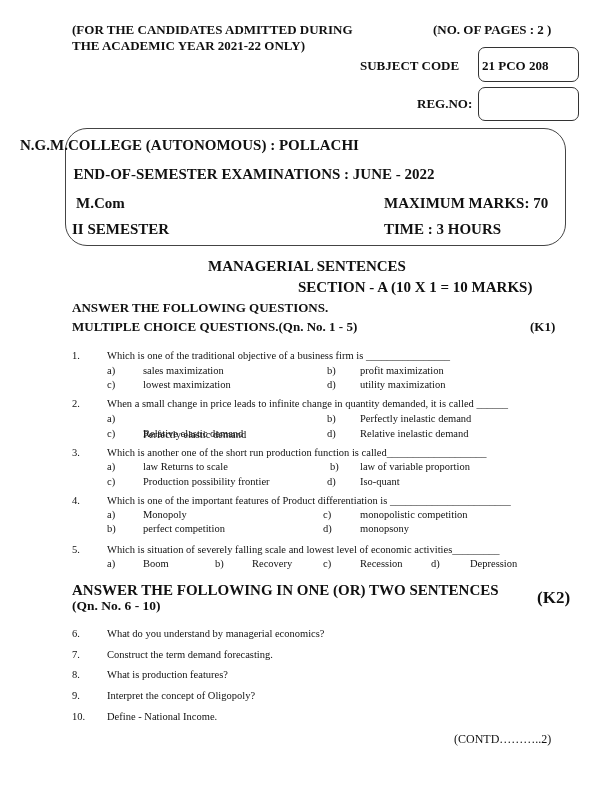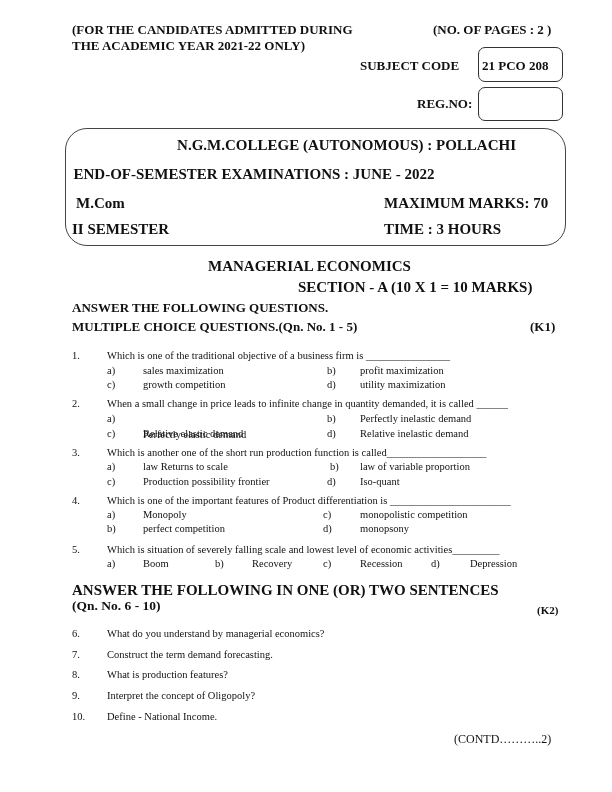--- a/index.html
+++ b/index.html
@@ -1,20 +1,20 @@
 <!DOCTYPE html>
 <html><head>
 <meta charset="utf-8">
 <style>
   html, body { margin:0; padding:0; background:#fff; }
   body { width:612px; height:792px; position:relative; overflow:hidden;
          font-family:"Liberation Serif", serif; color:#111; }
   .abs { position:absolute; white-space:nowrap; }
   .hdr { font-size:13px; font-weight:bold; }
-  .box { position:absolute; border:1.2px solid #333; border-radius:7px; }
+  .box { position:absolute; border:1.2px solid #333; border-radius:7px;padding-left:16px; }
   .bigbox { position:absolute; left:65px; top:128px; width:499px; height:116px;
             border:1.3px solid #444; border-radius:22px; }
   .h15 { font-size:15px; font-weight:bold; }
   .q { font-size:10.5px; }
   .num { position:absolute; left:72px; }
   .qt { position:absolute; left:107px; }
   .opt { position:absolute; font-size:10.5px; }
 </style>
 </head>
 <body>
@@ -27,42 +27,42 @@
 <div class="box" style="left:478px;top:47px;width:83px;height:33px;">
   <div class="abs hdr" style="left:3px;top:10px;">21 PCO 208</div>
 </div>
 
 <div class="abs hdr" style="left:417px;top:96px;">REG.NO:</div>
 <div class="box" style="left:478px;top:87px;width:83px;height:32px;">
   <div class="abs hdr" style="left:3px;top:9px;"></div>
 </div>
 
 <div class="bigbox"></div>
-<div class="abs h15" style="left:0;width:516px;text-align:right;top:137px;padding-left:20px;box-sizing:border-box;">N.G.M.COLLEGE (AUTONOMOUS) : POLLACHI</div>
+<div class="abs h15" style="left:0;width:516px;text-align:left;top:137px;padding-left:20px;box-sizing:border-box;">N.G.M.COLLEGE (AUTONOMOUS) : POLLACHI</div>
 <div class="abs h15" style="left:0;width:492px;text-align:center;top:166px;padding-left:16px;box-sizing:border-box;">END-OF-SEMESTER EXAMINATIONS : JUNE - 2022</div>
 <div class="abs h15" style="left:76px;top:195px;">M.Com</div>
 <div class="abs h15" style="left:384px;top:195px;">MAXIMUM MARKS: 70</div>
 <div class="abs h15" style="left:72px;top:221px;">II SEMESTER</div>
 <div class="abs h15" style="left:384px;top:221px;">TIME : 3 HOURS</div>
 
-<div class="abs h15" style="left:208px;top:258px;">MANAGERIAL  ECONOMICS</div>
+<div class="abs h15" style="left:208px;top:258px;">MANAGERIAL  SENTENCES</div>
 <div class="abs h15" style="left:298px;top:279px;">SECTION - A   (10 X 1 = 10 MARKS)</div>
 <div class="abs hdr" style="left:72px;top:300px;">ANSWER THE FOLLOWING QUESTIONS.</div>
 <div class="abs hdr" style="left:72px;top:319px;">MULTIPLE CHOICE QUESTIONS.(Qn. No. 1 - 5)</div>
 <div class="abs hdr" style="left:530px;top:319px;">(K1)</div>
 
 <div>
   <div class="abs q num" style="top:350px;">1.</div>
   <div class="abs q qt" style="top:350px;">Which is one of the traditional objective of a business firm is ________________</div>
   <div class="abs opt" style="left:107px;top:365px;">a)</div>
   <div class="abs opt" style="left:143px;top:365px;">sales maximization</div>
   <div class="abs opt" style="left:327px;top:365px;">b)</div>
   <div class="abs opt" style="left:360px;top:365px;">profit maximization</div>
   <div class="abs opt" style="left:107px;top:379px;">c)</div>
-  <div class="abs opt" style="left:143px;top:379px;">growth competition</div>
+  <div class="abs opt" style="left:143px;top:379px;">lowest maximization</div>
   <div class="abs opt" style="left:327px;top:379px;">d)</div>
   <div class="abs opt" style="left:360px;top:379px;">utility maximization</div>
 </div>
 
 <div>
   <div class="abs q num" style="top:398px;">2.</div>
   <div class="abs q qt" style="top:398px;">When a small change in price leads to infinite change in quantity demanded, it is called ______</div>
   <div class="abs opt" style="left:107px;top:413px;">a)</div>
   <div class="abs opt" style="left:143px;top:413px;margin-top:16px;">Perfectly elastic demand</div>
   <div class="abs opt" style="left:327px;top:413px;">b)</div>
@@ -106,21 +106,21 @@
   <div class="abs opt" style="left:143px;top:558px;">Boom</div>
   <div class="abs opt" style="left:215px;top:558px;">b)</div>
   <div class="abs opt" style="left:252px;top:558px;">Recovery</div>
   <div class="abs opt" style="left:323px;top:558px;">c)</div>
   <div class="abs opt" style="left:360px;top:558px;">Recession</div>
   <div class="abs opt" style="left:431px;top:558px;">d)</div>
   <div class="abs opt" style="left:470px;top:558px;">Depression</div>
 </div>
 
 <div class="abs hdr" style="left:72px;top:582px;font-size:15px;">ANSWER THE FOLLOWING IN ONE (OR) TWO SENTENCES</div>
-<div class="abs hdr" style="left:537px;top:604px;font-size:11px;">(K2)</div>
+<div class="abs hdr" style="left:537px;top:588px;font-size:17px;">(K2)</div>
 <div class="abs hdr" style="left:72px;top:598px;font-size:13.5px;">(Qn. No. 6 - 10)</div>
 
 <div>
   <div class="abs q num" style="top:628px;">6.</div>
   <div class="abs q qt" style="top:628px;">What do you understand by managerial economics?</div>
 </div>
 <div>
   <div class="abs q num" style="top:649px;">7.</div>
   <div class="abs q qt" style="top:649px;">Construct the term demand forecasting.</div>
 </div>

